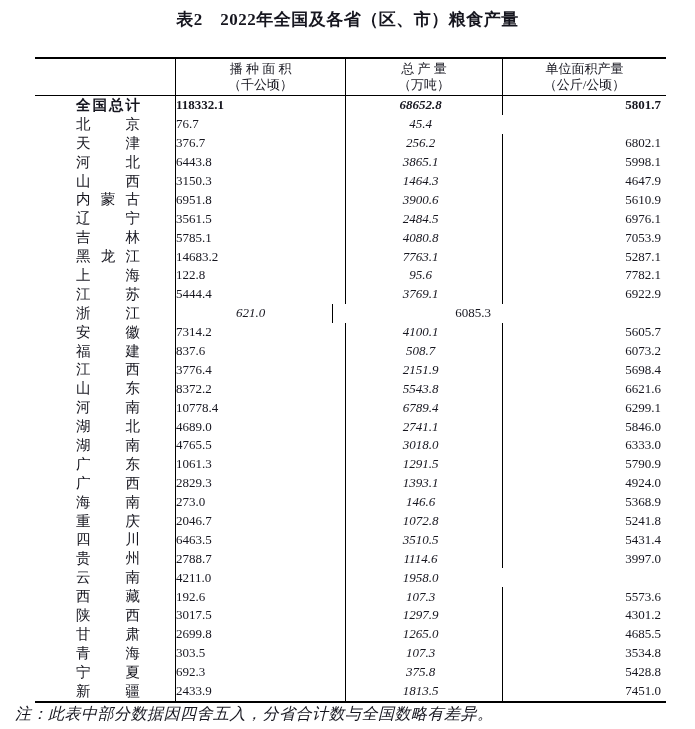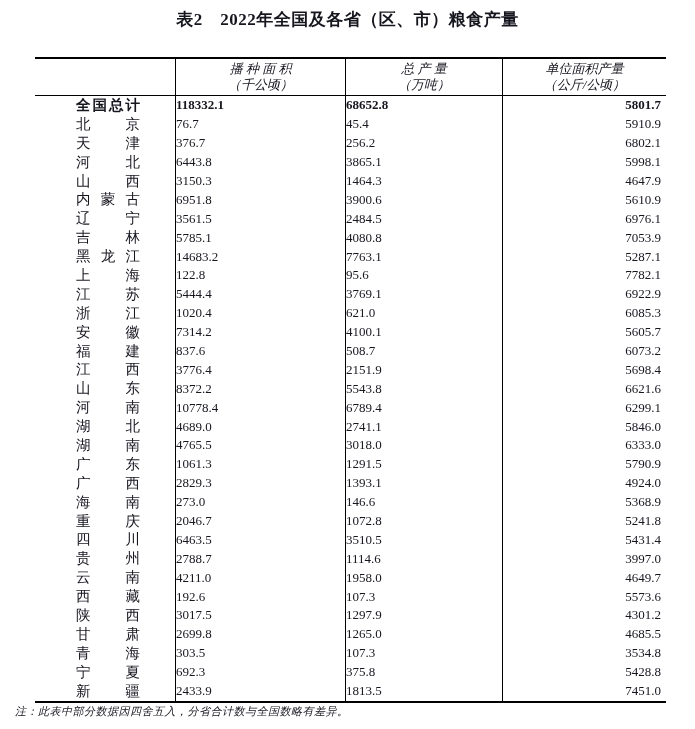--- a/index.html
+++ b/index.html
@@ -23,21 +23,20 @@
   .grain-table {
     position: absolute; left: 35px; top: 57px; width: 631px;
     border-top: 2.5px solid #000;
     border-bottom: 2.5px solid #000;
     box-sizing: border-box;
   }
   .header-row {
     display: flex; height: 37px;
     border-bottom: 1px solid #000;
     box-sizing: border-box;
-    font-style: italic;
   }
   .hcell {
     box-sizing: border-box;
     display: flex; flex-direction: column;
     justify-content: center; align-items: center;
     font-size: 13px; line-height: 16px;
     white-space: pre;
   }
   .hcell.c1 { width: 140px; }
   .hcell.c2 { width: 170px; border-left: 1px solid #000; }
@@ -46,36 +45,36 @@
 
   .tbody { }
   .trow {
     display: flex; height: 18.9px;
     align-items: center;
     box-sizing: border-box;
   }
   .cell { box-sizing: border-box; height: 100%; display: flex; align-items: center; }
   .cell.c1 { width: 140px; padding-left: 41px; }
   .cell.c2 { width: 170px; border-left: 1px solid #000; justify-content: flex-start; padding-right: 18px; }
-  .cell.c3 { width: 157px; border-left: 1px solid #000; justify-content: flex-start; padding-right: 7px; }
+  .cell.c3 { width: 157px; border-left: 1px solid #000; justify-content: center; padding-right: 7px; font-style: italic; }
   .cell.c4 { width: 164px; border-left: 1px solid #000; justify-content: flex-end; padding-right: 5px; padding-left: 48px; }
 
   .pname {
     width: 64px;
     display: flex;
     justify-content: space-between;
     font-size: 14.5px;
     line-height: 18.9px;
   }
   .val { font-size: 13px; }
   .trow.bold .pname, .trow.bold .val { font-weight: bold; }
 
   .footnote {
     position: absolute; left: 15px; top: 704px;
-    font-size: 11px;
+    font-size: 16px;
     font-style: italic;
     letter-spacing: 0.5px;
     white-space: pre;
   }
 </style>
 </head>
 <body>
 
 <div class="page">
 
@@ -125,23 +124,20 @@
               <span>北</span>
               <span>京</span>
             </span>
     </div>
     <div class="cell c2">
       <span class="val">76.7</span>
     </div>
     <div class="cell c3">
       <span class="val">45.4</span>
     </div>
-    <div class="cell c4">
-      <span class="val">5910.9</span>
-    </div>
   </div>
         <div class="trow">
     <div class="cell c1">
       <span class="pname">
               <span>天</span>
               <span>津</span>
             </span>
     </div>
     <div class="cell c2">
       <span class="val">376.7</span>
@@ -291,23 +287,20 @@
       <span class="val">6922.9</span>
     </div>
   </div>
         <div class="trow">
     <div class="cell c1">
       <span class="pname">
               <span>浙</span>
               <span>江</span>
             </span>
     </div>
-    <div class="cell c2">
-      <span class="val">1020.4</span>
-    </div>
     <div class="cell c3">
       <span class="val">621.0</span>
     </div>
     <div class="cell c4">
       <span class="val">6085.3</span>
     </div>
   </div>
         <div class="trow">
     <div class="cell c1">
       <span class="pname">
@@ -535,23 +528,20 @@
               <span>云</span>
               <span>南</span>
             </span>
     </div>
     <div class="cell c2">
       <span class="val">4211.0</span>
     </div>
     <div class="cell c3">
       <span class="val">1958.0</span>
     </div>
-    <div class="cell c4">
-      <span class="val">4649.7</span>
-    </div>
   </div>
         <div class="trow">
     <div class="cell c1">
       <span class="pname">
               <span>西</span>
               <span>藏</span>
             </span>
     </div>
     <div class="cell c2">
       <span class="val">192.6</span>

